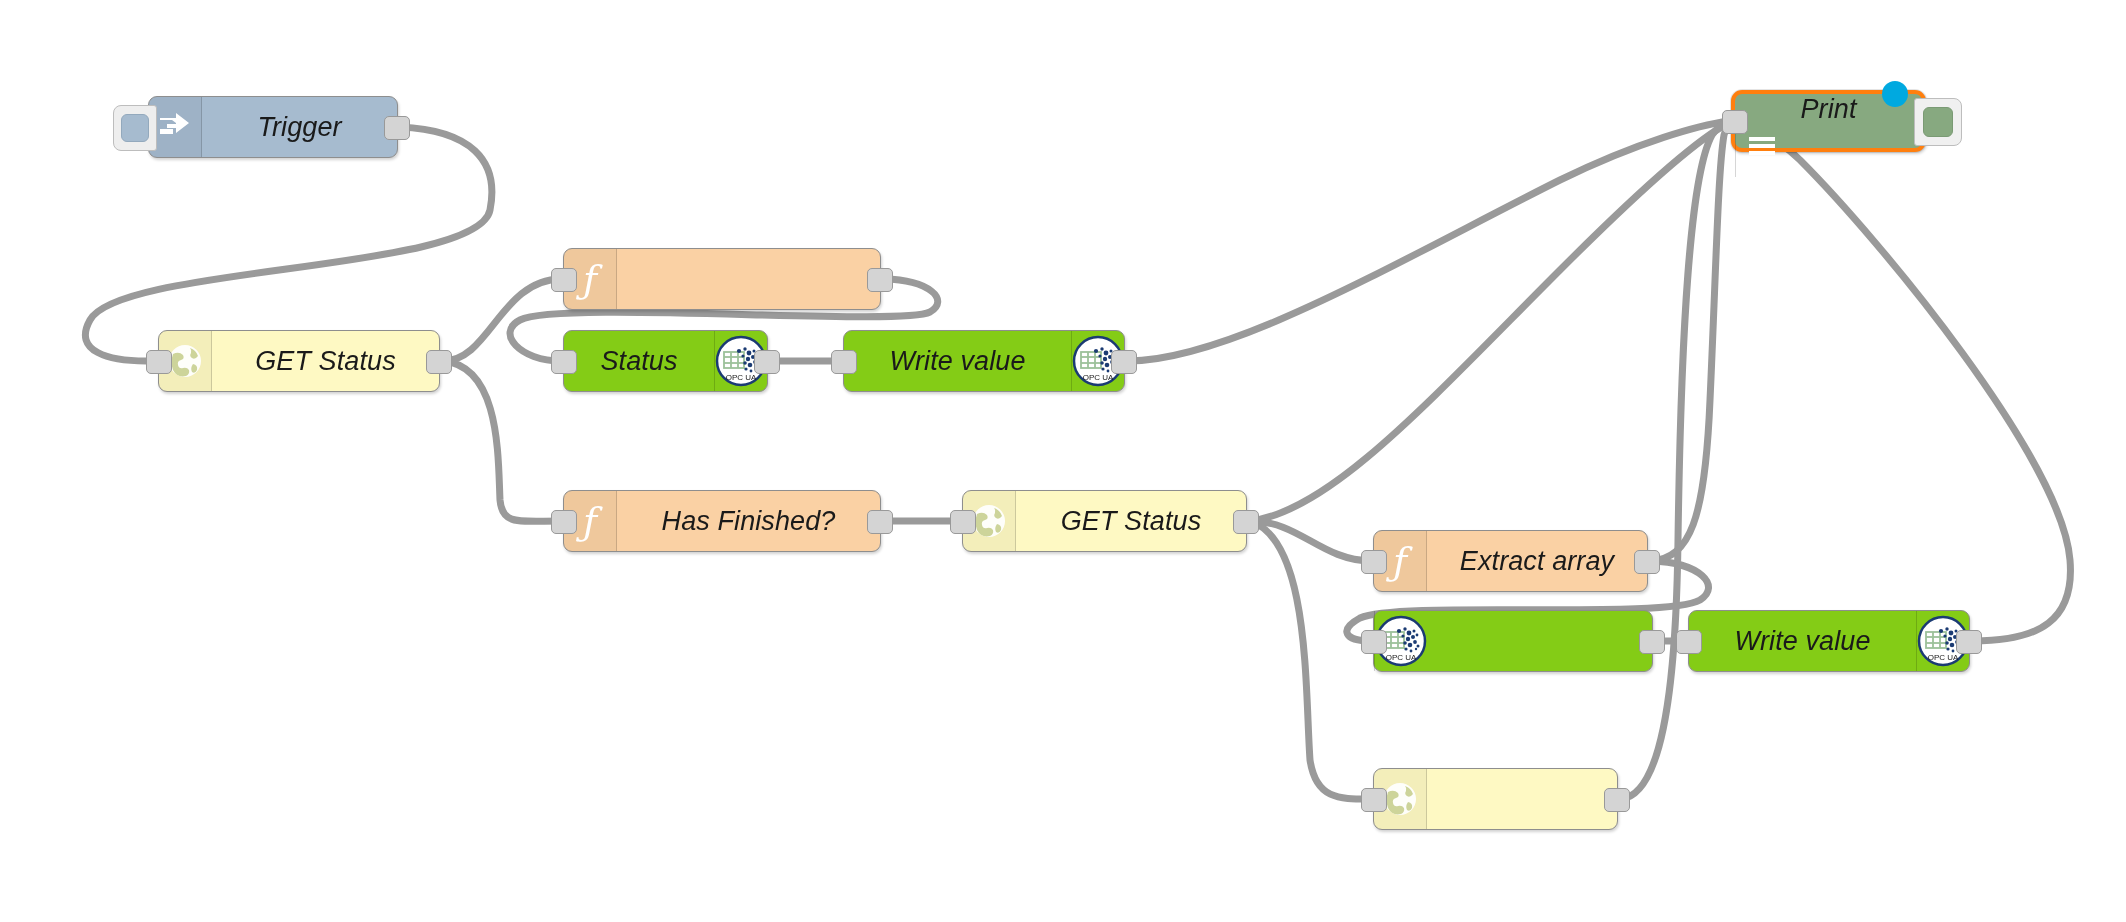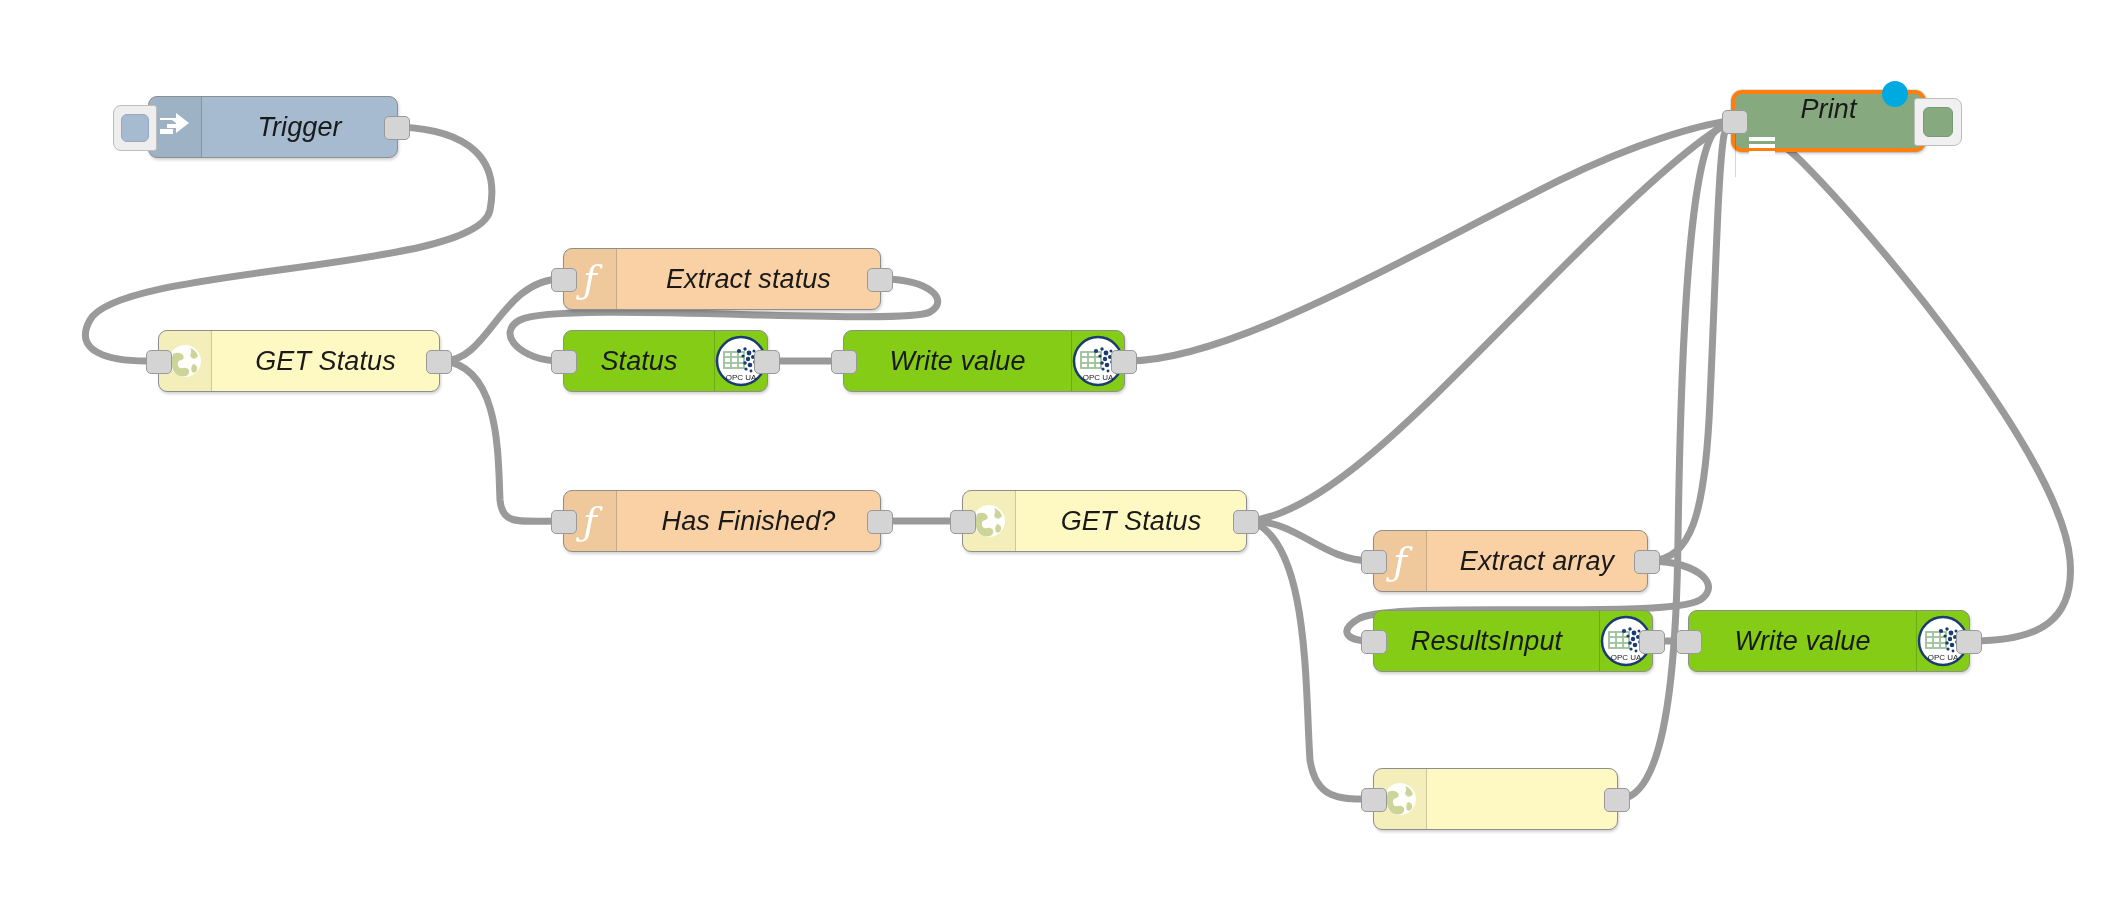--- a/index.html
+++ b/index.html
@@ -225,21 +225,20 @@
           </span>
         </div>
         <div class="node-label">GET Status</div>
         <div class="port in"></div>
         <div class="port out"></div>
       </div>
       <div class="node c-function" style="left: 563px; top: 248px; width: 318px;">
         <div class="icon-box left">
           <span class="glyph-fn">ƒ</span>
         </div>
-        <div class="node-label">Extract status</div>
         <div class="port in"></div>
         <div class="port out"></div>
       </div>
       <div class="node c-opcua" style="left: 563px; top: 330px; width: 205px;">
         <div class="node-label">Status</div>
         <div class="icon-box right">
           <span class="glyph-opcua">
             <svg width="52" height="52" viewBox="0 0 52 52">
               <circle cx="26" cy="26" r="24" fill="#ffffff" stroke="#1b3b73" stroke-width="2.5"></circle>
               <g stroke="#9cc19a" stroke-width="1.8" fill="none">
@@ -335,21 +334,20 @@
       </div>
       <div class="node c-function" style="left: 1373px; top: 530px; width: 275px;">
         <div class="icon-box left">
           <span class="glyph-fn">ƒ</span>
         </div>
         <div class="node-label">Extract array</div>
         <div class="port in"></div>
         <div class="port out"></div>
       </div>
       <div class="node c-opcua" style="left: 1373px; top: 610px; width: 280px;">
-        <div class="node-label">ResultsInput</div>
         <div class="icon-box right">
           <span class="glyph-opcua">
             <svg width="52" height="52" viewBox="0 0 52 52">
               <circle cx="26" cy="26" r="24" fill="#ffffff" stroke="#1b3b73" stroke-width="2.5"></circle>
               <g stroke="#9cc19a" stroke-width="1.8" fill="none">
                 <rect x="9" y="17" width="20" height="16"></rect>
                 <line x1="9" y1="22" x2="29" y2="22"></line>
                 <line x1="9" y1="28" x2="29" y2="28"></line>
                 <line x1="16" y1="17" x2="16" y2="33"></line>
                 <line x1="23" y1="17" x2="23" y2="33"></line>

